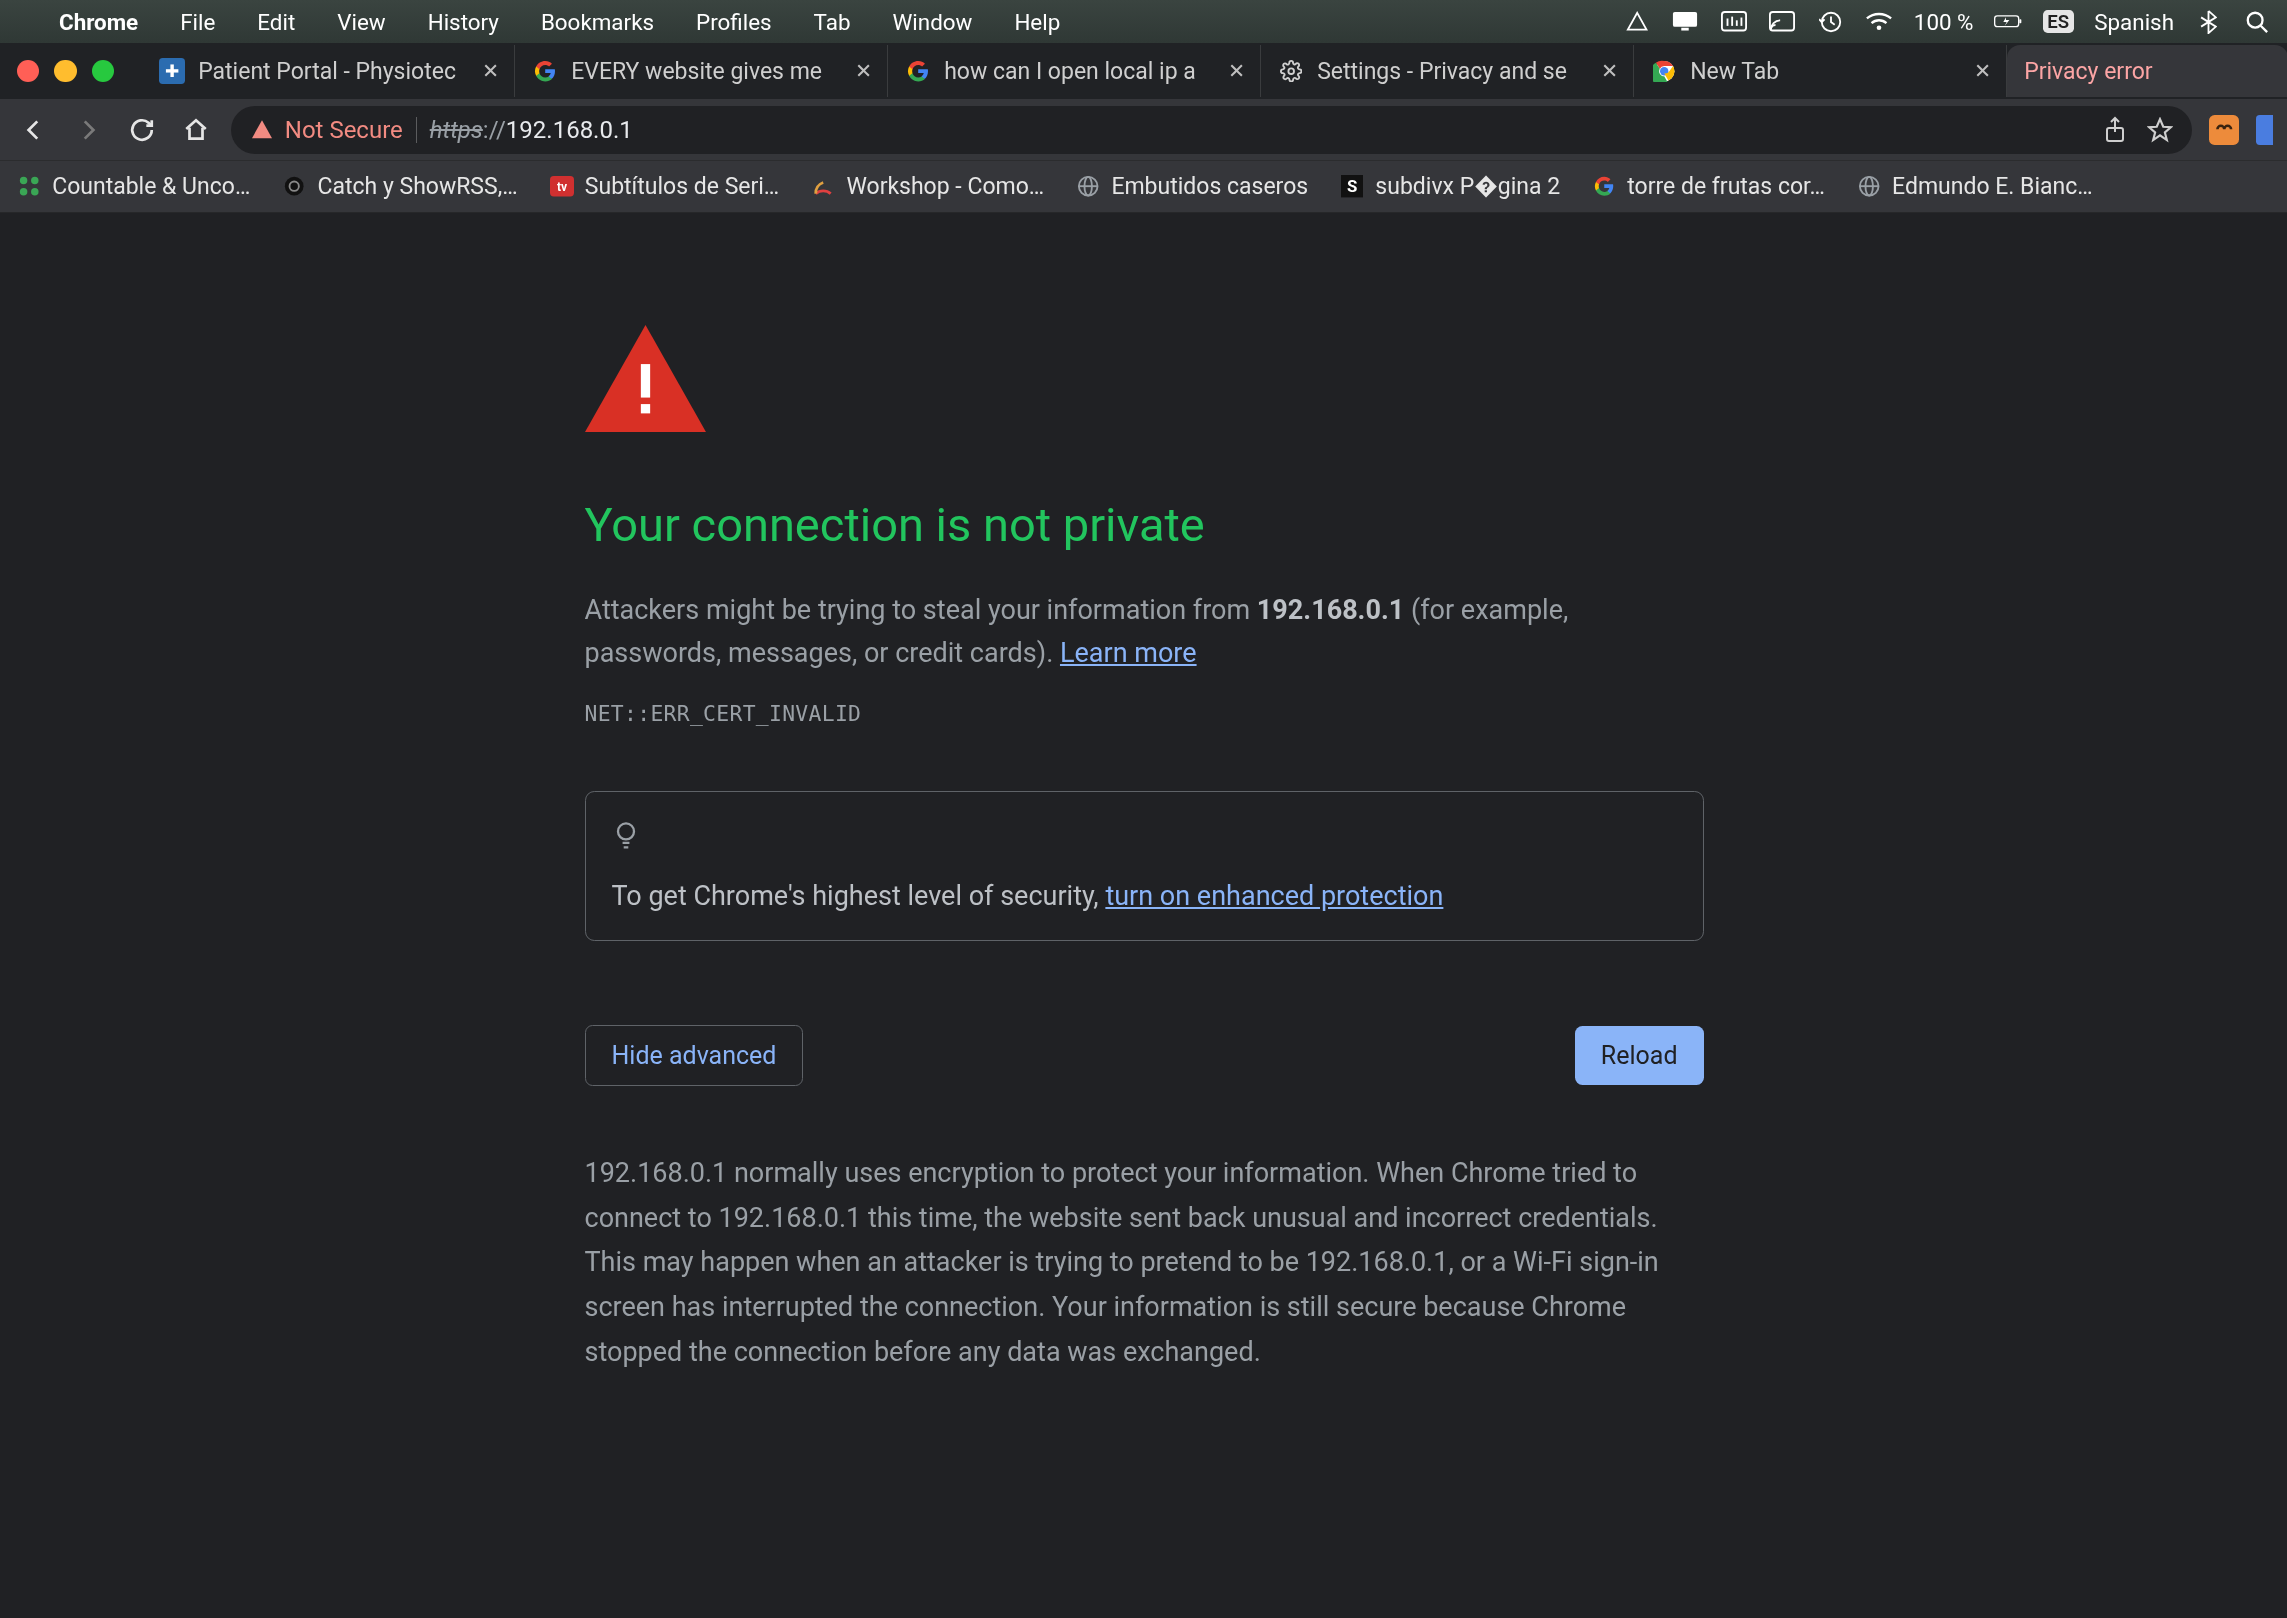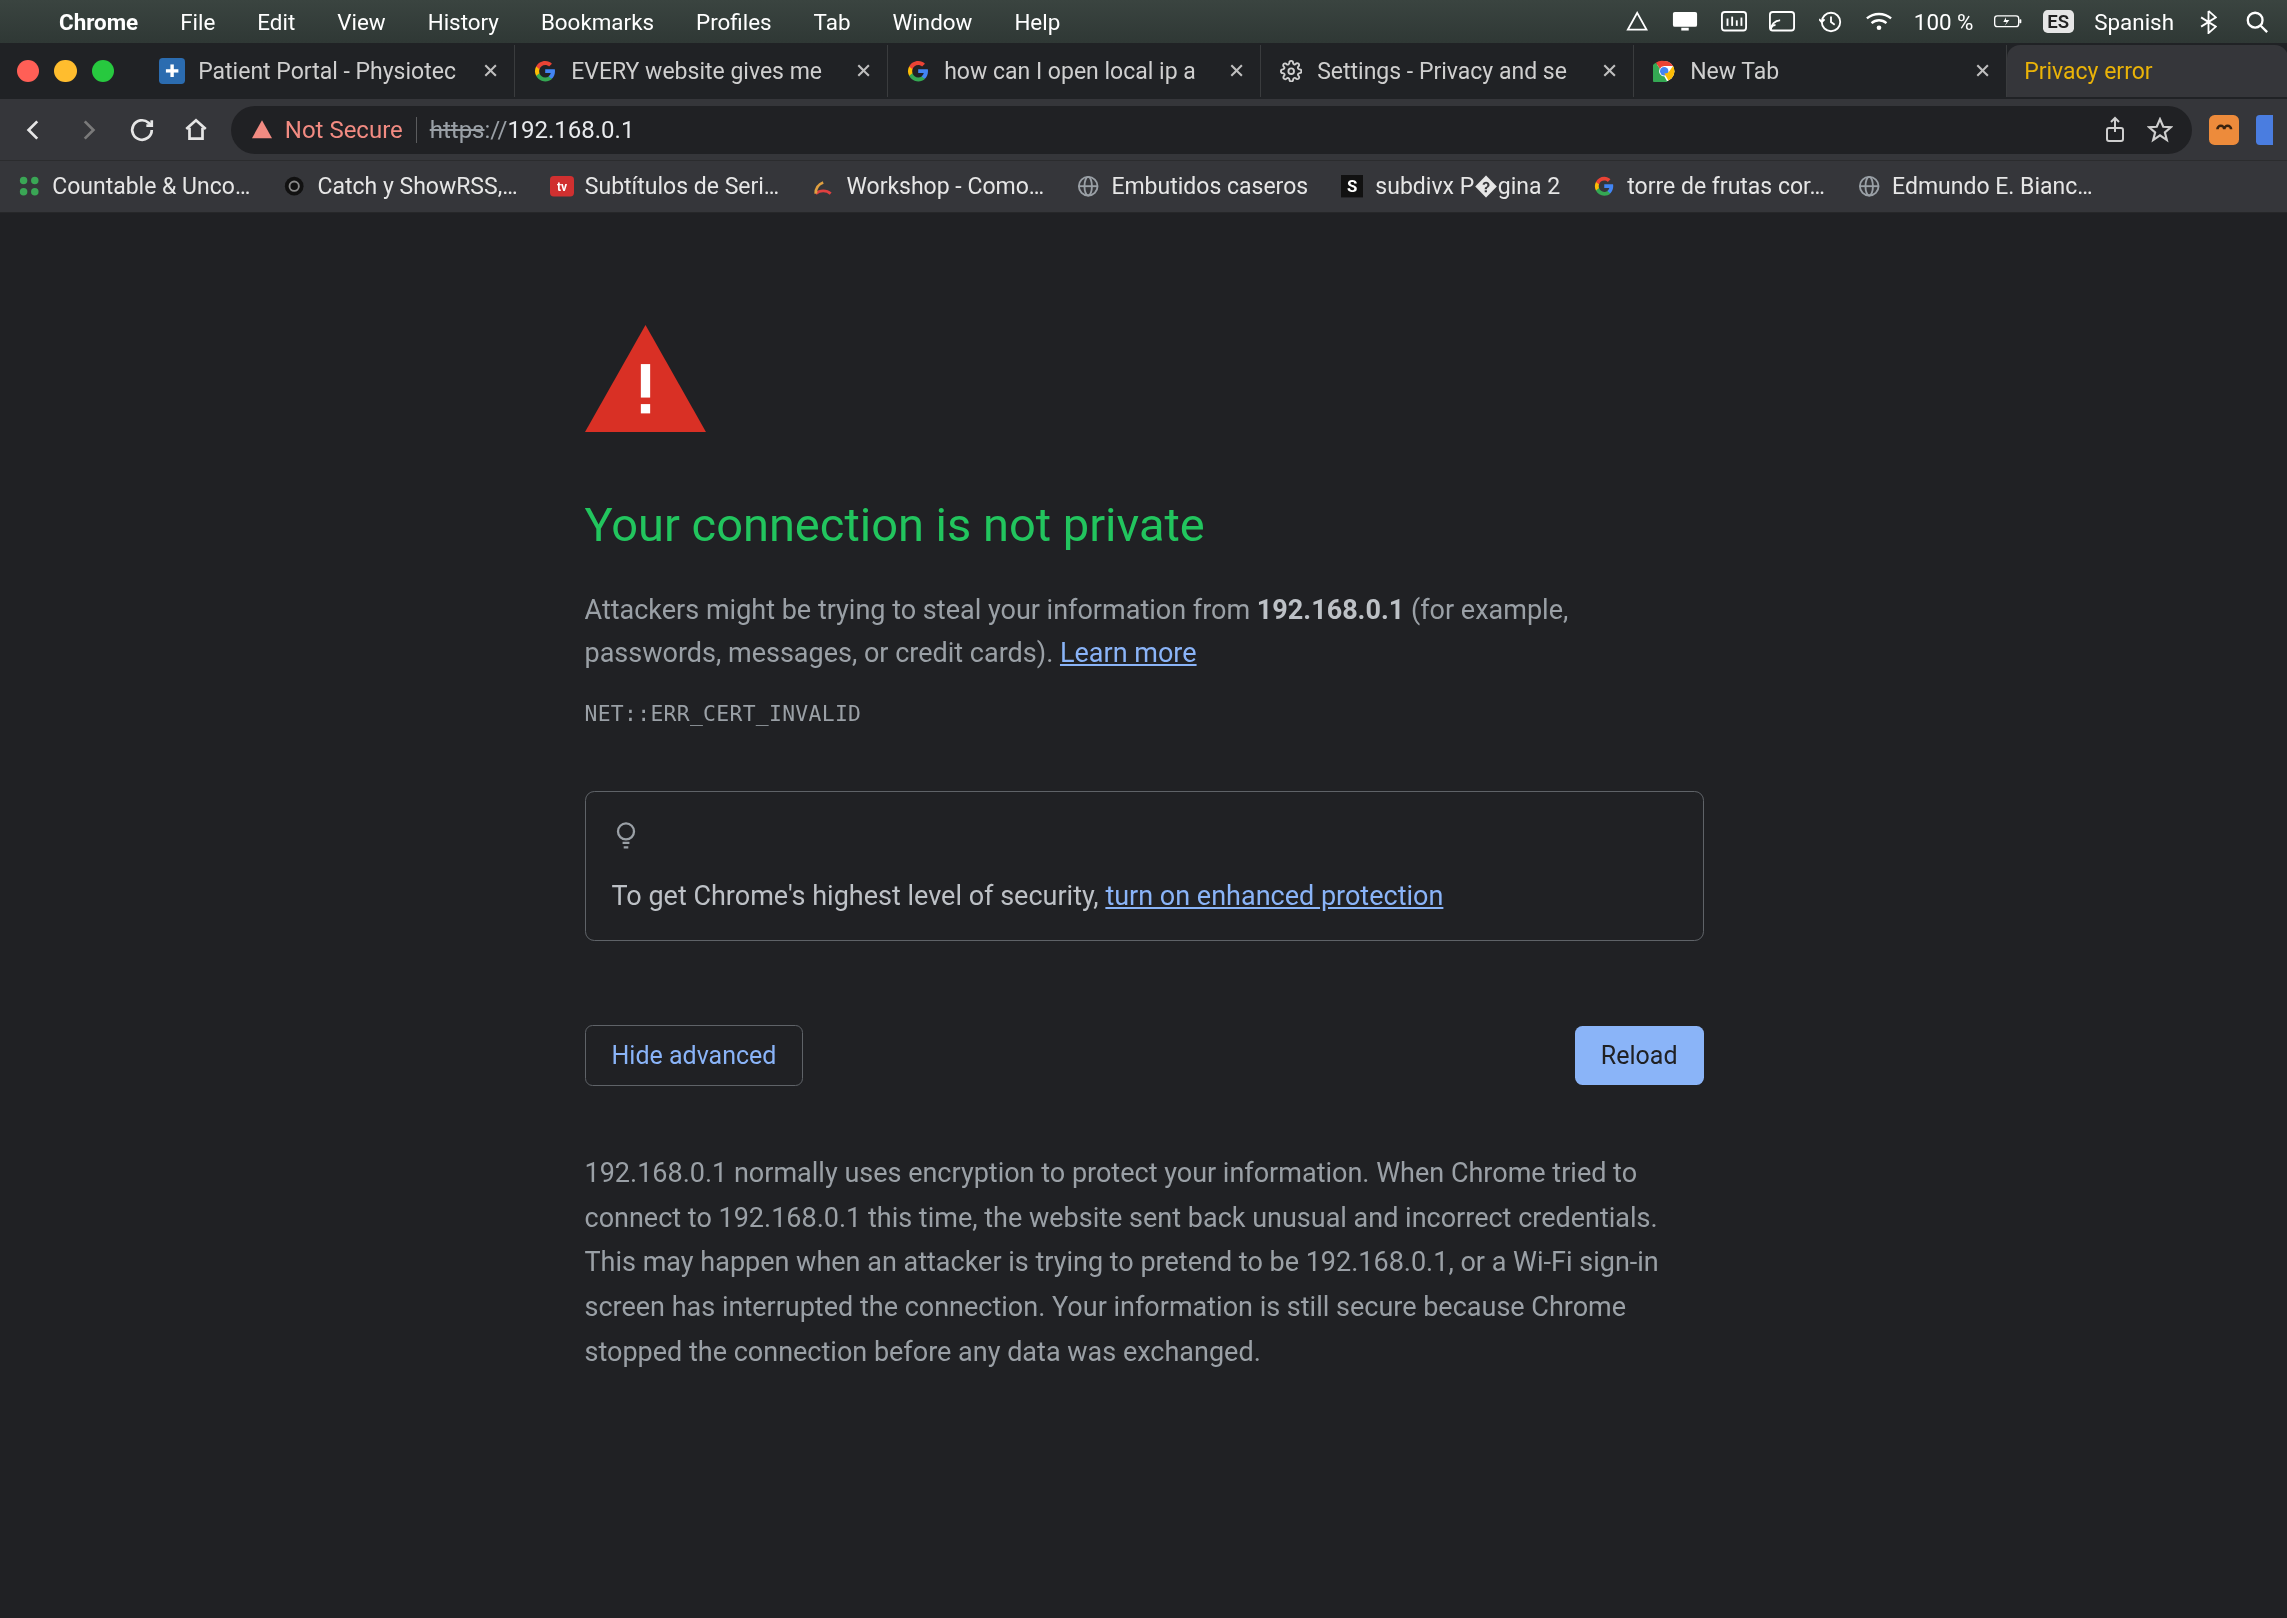--- a/index.html
+++ b/index.html
@@ -52,21 +52,21 @@
   min-width: 0;
   color: #cfcfcf;
   border-right: 0.9px solid #3a3c3e;
   position: relative;
   gap: 13px;
 }
 .tab.active {
   background: #35363a;
   border-radius: 13px 13px 0 0;
   border-right: none;
-  color: #eab308;
+  color: #fca5a5;
   align-items: center;
 }
 .tab .favicon {
   width: 26px; height: 26px; display:flex; align-items:center; justify-content:center;
   flex-shrink: 0; border-radius: 3.7px;
 }
 .tab .tab-title {
   font-size: 23px;
   white-space: nowrap;
   overflow: hidden;
@@ -94,21 +94,21 @@
   border-radius: 24px;
   display: flex;
   align-items: center;
   padding: 0 18.6px;
   gap: 13px;
 }
 .not-secure { color: #f28b82; font-size: 24px; display:flex; align-items:center; gap:11.2px; }
 .not-secure .warn-icon { color:#f28b82; }
 .omnibox .divider { width:0.9px; height:26px; background:#5b5c5e; }
 .url { font-size: 24px; display:flex; align-items:center; }
-.url .scheme { color:#9aa0a6; text-decoration: line-through; }
+.url .scheme { color:#9aa0a6; text-decoration: line-through; font-style: italic; }
 .url .colon { color:#9aa0a6; }
 .url .host { color:#e8eaed; }
 .omni-right { margin-left:auto; display:flex; align-items:center; gap:20.5px; color:#cfcfcf; }
 .ext-icon { width:30px; height:30px; display:flex; align-items:center; justify-content:center; background:#ed8b3b; border-radius:5.6px; }
 
 
 .bookmarks {
   height: 52px;
   background: #35363a;
   display:flex;

